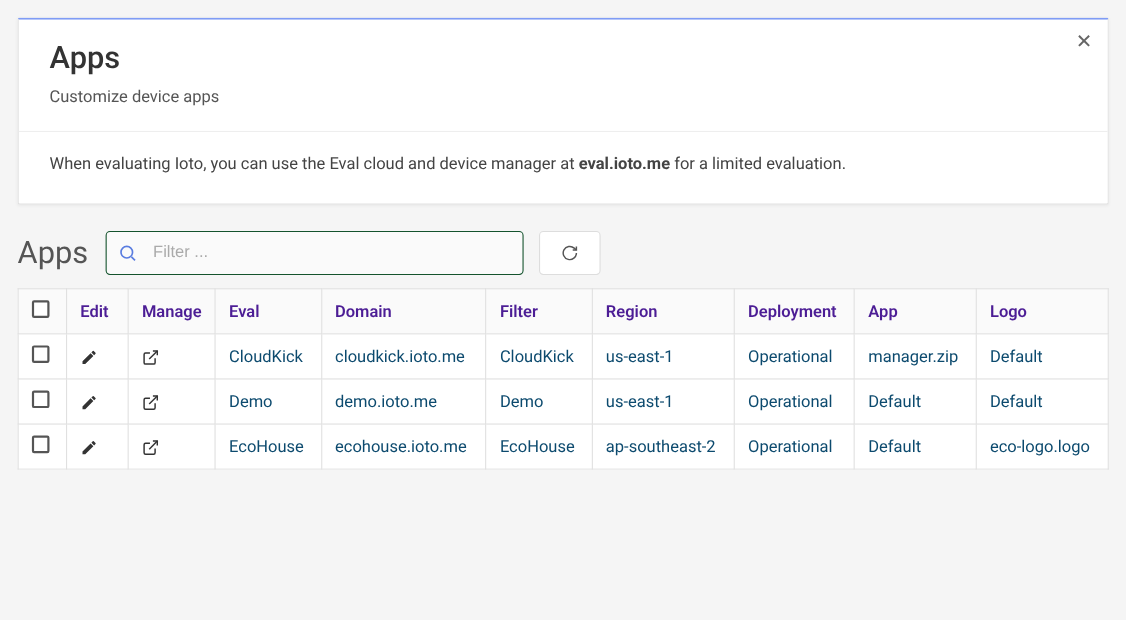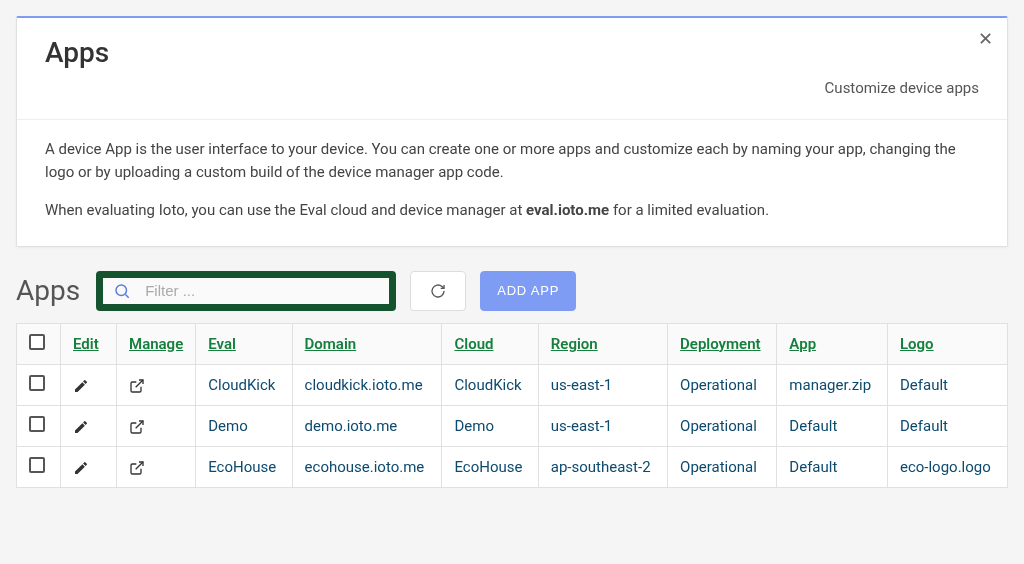--- a/index.html
+++ b/index.html
@@ -34,21 +34,20 @@
   }
   .panel-title {
     font-size: 28px;
     font-weight: 500;
     margin: 0 0 10px 0;
   }
   .panel-sub {
     font-size: 15px;
     color: #555;
     margin: 0 0 14px 0;
-    text-align: right;
   }
   .panel-body {
     padding: 18px 28px 24px 28px;
     font-size: 15px;
     color: #444;
     line-height: 1.5;
   }
   .panel-body p { margin: 0 0 16px 0; }
   .panel-body p:last-child { margin-bottom: 0; }
   .toolbar {
@@ -59,25 +58,25 @@
   }
   .section-title {
     font-size: 28px;
     color: #555;
     font-weight: 400;
     margin-right: 2px;
   }
   .filter-wrap {
     display: flex;
     align-items: center;
-    border: 7px solid #14532d;
+    border: 1px solid #14532d;
     border-radius: 4px;
     background: #fafafa;
     padding: 0 10px;
-    width: 300px;
+    width: 380px;
     height: 40px;
   }
   .filter-wrap svg { flex-shrink: 0; }
   .filter-input {
     border: none;
     outline: none;
     background: transparent;
     font-size: 15px;
     margin-left: 12px;
     width: 100%;
@@ -113,22 +112,21 @@
   table.data th, table.data td {
     border: 1px solid #e0e0e0;
     padding: 10px 12px;
     text-align: left;
     font-size: 15px;
     color: #0c4a6e;
   }
   table.data th {
     background: #fafafa;
     font-weight: 600;
-    color: #15803d;
-    text-decoration: underline;
+    color: #4c1d95;
   }
   .chk {
     width: 16px;
     height: 16px;
     border: 2px solid #555;
     border-radius: 2px;
     display: inline-block;
     background: #fff;
   }
   .cell-center { text-align: center; }
@@ -141,21 +139,20 @@
 </head>
 <body>
 
 <div class="panel">
   <span class="panel-close">✕</span>
   <div class="panel-head">
     <h1 class="panel-title">Apps</h1>
     <div class="panel-sub">Customize device apps</div>
   </div>
   <div class="panel-body">
-    <p>A device App is the user interface to your device. You can create one or more apps and customize each by naming your app, changing the logo or by uploading a custom build of the device manager app code.</p>
     <p>
       <span>When evaluating Ioto, you can use the Eval cloud and device manager at </span><b>eval.ioto.me</b><span> for a limited evaluation.</span>
     </p>
   </div>
 </div>
 
 <div class="toolbar">
   <div class="section-title">Apps</div>
   <div class="filter-wrap">
     <svg width="18" height="18" viewBox="0 0 24 24" fill="none" stroke="#5a7de0" stroke-width="2">
@@ -163,34 +160,33 @@
         <line x1="21" y1="21" x2="16.65" y2="16.65"></line>
       </svg>
     <input class="filter-input" placeholder="Filter ..." style="">
   </div>
   <button class="btn icon-btn">
     <svg width="16" height="16" viewBox="0 0 24 24" fill="none" stroke="#555" stroke-width="2">
         <path d="M21 12a9 9 0 1 1-3-6.7L21 8"></path>
         <polyline points="21 3 21 8 16 8"></polyline>
       </svg>
   </button>
-  <button class="btn primary">ADD APP</button>
 </div>
 
 <table class="data">
   <thead>
     <tr>
       <th class="col-check cell-center">
         <span class="chk"></span>
       </th>
       <th class="col-edit">Edit</th>
       <th class="col-manage">Manage</th>
       <th>Eval</th>
       <th>Domain</th>
-      <th>Cloud</th>
+      <th>Filter</th>
       <th>Region</th>
       <th>Deployment</th>
       <th>App</th>
       <th>Logo</th>
     </tr>
   </thead>
   <tbody id="apps-tbody">
       <tr>
         <td class="cell-center"><span class="chk"></span></td>
         <td class="icon-cell"><span><svg width="16" height="16" viewBox="0 0 24 24" fill="#333">

